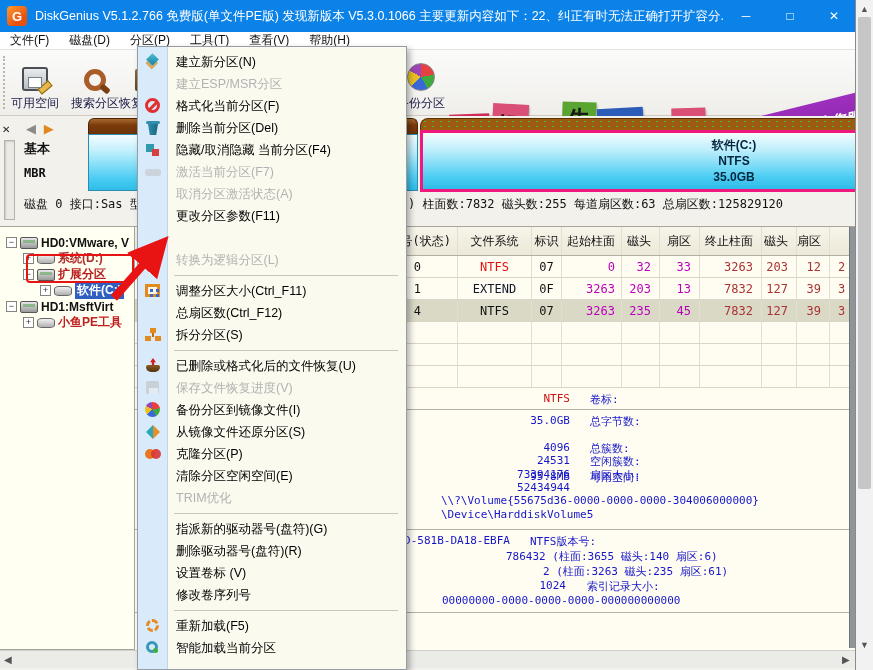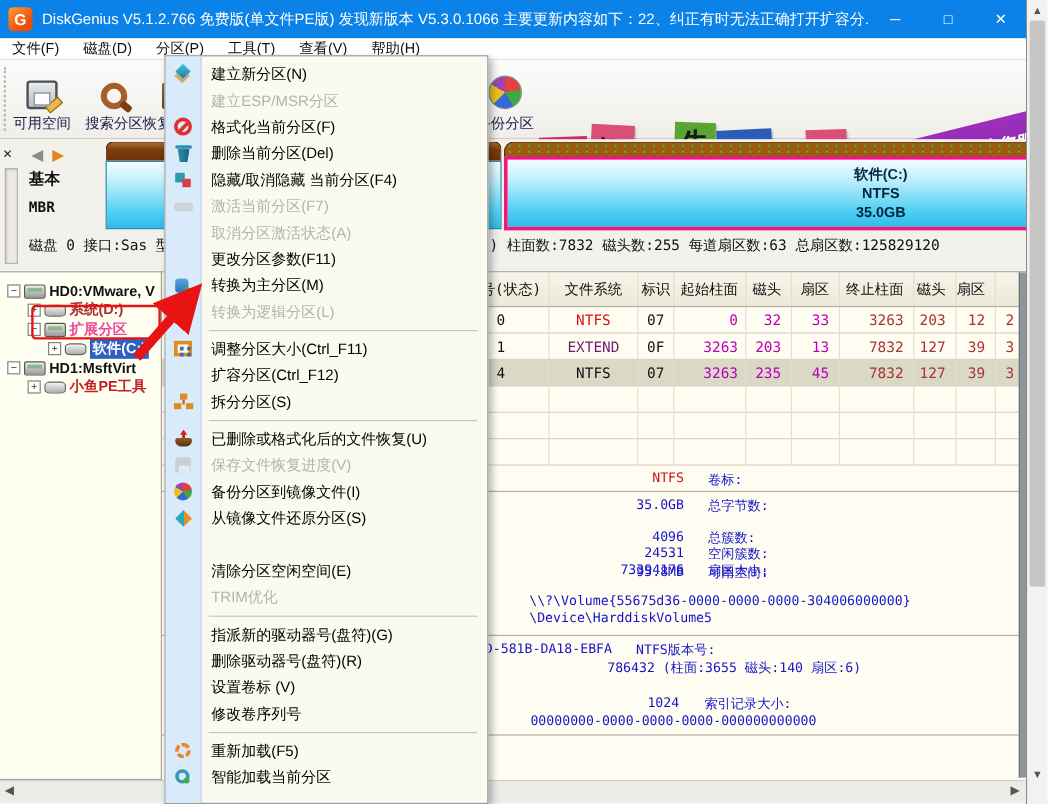--- a/index.html
+++ b/index.html
@@ -216,21 +216,21 @@
           <span style="color: rgb(17, 17, 17);">HD0:VMware, V</span>
         </div>
         <div class="tree-item" style="top: 24px; left: 23px;">
           <span class="expander">+</span>
           <span class="t-part"></span>
           <span style="color: rgb(176, 48, 48);">系统(D:)</span>
         </div>
         <div class="tree-item" style="top: 40px; left: 23px;">
           <span class="expander">−</span>
           <span class="t-disk"></span>
-          <span style="color: #ec4899;">扩展分区</span>
+          <span style="color: #b91c1c;">扩展分区</span>
         </div>
         <div class="tree-item" style="top: 56px; left: 40px;">
           <span class="expander">+</span>
           <span class="t-part"></span>
           <span class="sel-label" style="color: rgb(255, 255, 255);">软件(C:)</span>
         </div>
         <div class="tree-item" style="top: 72px; left: 6px;">
           <span class="expander">−</span>
           <span class="t-disk"></span>
           <span style="color: rgb(17, 17, 17);">HD1:MsftVirt</span>
@@ -263,21 +263,21 @@
           <span class="cell-line" style="left: 427px; width: 60px; justify-content: flex-end; padding-right: 6px; color: rgb(187, 0, 187);">0</span>
           <span class="cell-line" style="left: 487px; width: 38px; justify-content: flex-end; padding-right: 8px; color: rgb(187, 0, 187);">32</span>
           <span class="cell-line" style="left: 525px; width: 40px; justify-content: flex-end; padding-right: 8px; color: rgb(187, 0, 187);">33</span>
           <span class="cell-line" style="left: 565px; width: 62px; justify-content: flex-end; padding-right: 8px; color: rgb(169, 51, 51);">3263</span>
           <span class="cell-line" style="left: 627px; width: 35px; justify-content: flex-end; padding-right: 8px; color: rgb(169, 51, 51);">203</span>
           <span class="cell-line" style="left: 662px; width: 33px; justify-content: flex-end; padding-right: 8px; color: rgb(169, 51, 51);">12</span>
           <span class="cell-line" style="left: 695px; width: 100px; justify-content: flex-start; padding-left: 8px; color: rgb(169, 51, 51);">2</span>
         </div>
         <div class="trow" style="top: 51px;">
           <span class="cell-line" style="left: 0px; width: 323px; justify-content: flex-end; padding-right: 36px; color: rgb(17, 17, 17);">1</span>
-          <span class="cell-line" style="left: 323px; width: 74px; justify-content: center; color: #701a75;">EXTEND</span>
+          <span class="cell-line" style="left: 323px; width: 74px; justify-content: center; color: #0f172a;">EXTEND</span>
           <span class="cell-line" style="left: 397px; width: 30px; justify-content: center; color: rgb(17, 17, 17);">0F</span>
           <span class="cell-line" style="left: 427px; width: 60px; justify-content: flex-end; padding-right: 6px; color: rgb(187, 0, 187);">3263</span>
           <span class="cell-line" style="left: 487px; width: 38px; justify-content: flex-end; padding-right: 8px; color: rgb(187, 0, 187);">203</span>
           <span class="cell-line" style="left: 525px; width: 40px; justify-content: flex-end; padding-right: 8px; color: rgb(187, 0, 187);">13</span>
           <span class="cell-line" style="left: 565px; width: 62px; justify-content: flex-end; padding-right: 8px; color: rgb(169, 51, 51);">7832</span>
           <span class="cell-line" style="left: 627px; width: 35px; justify-content: flex-end; padding-right: 8px; color: rgb(169, 51, 51);">127</span>
           <span class="cell-line" style="left: 662px; width: 33px; justify-content: flex-end; padding-right: 8px; color: rgb(169, 51, 51);">39</span>
           <span class="cell-line" style="left: 695px; width: 100px; justify-content: flex-start; padding-left: 8px; color: rgb(169, 51, 51);">3</span>
         </div>
         <div class="trow sel" style="top: 73px;">
@@ -348,35 +348,42 @@
             <span class="dlab" style="left: 455px;">总簇数:</span>
           </div>
           <div class="dline" style="top: 44.2px; left: 0px; width: 100%;">
             <span class="dval" style="left: 0px; width: 435px;">24531</span>
             <span class="dlab" style="left: 455px;">空闲簇数:</span>
           </div>
           <div class="dline" style="top: 57.6px; left: 0px; width: 100%;">
             <span class="dval" style="left: 0px; width: 435px;">73394176</span>
             <span class="dlab" style="left: 455px;">扇区大小:</span>
           </div>
+          <div class="dline" style="top: 71px; left: 0px; width: 100%;">
+            <span class="dval" style="left: 0px; width: 435px;">52434944</span>
+            <span class="dlab" style="left: 455px;"></span>
+          </div>
           <div class="dline" style="top: 84.4px; left: 0px; width: 100%;">
             <span class="dlab" style="left: 306px;">\\?\Volume{55675d36-0000-0000-0000-304006000000}</span>
           </div>
           <div class="dline" style="top: 97.8px; left: 0px; width: 100%;">
             <span class="dlab" style="left: 306px;">\Device\HarddiskVolume5</span>
           </div>
         </div>
         <div class="dblock" style="top: 303px; height: 83px; border-bottom: 1px solid rgb(181, 178, 165);">
           <div class="dline" style="top: 4px; left: 0px; width: 100%;">
             <span class="dval" style="left: 0px; width: 375px;">C14D-581B-DA18-EBFA</span>
             <span class="dlab" style="left: 395px;">NTFS版本号:</span>
           </div>
           <div class="dline" style="top: 19px; left: 0px; width: 100%;">
             <span class="dlab" style="left: 371px;">786432 (柱面:3655 磁头:140 扇区:6)</span>
           </div>
+          <div class="dline" style="top: 34px; left: 0px; width: 100%;">
+            <span class="dlab" style="left: 408px;">2 (柱面:3263 磁头:235 扇区:61)</span>
+          </div>
           <div class="dline" style="top: 49px; left: 0px; width: 100%;">
             <span class="dval" style="left: 0px; width: 431px;">1024</span>
             <span class="dlab" style="left: 452px;">索引记录大小:</span>
           </div>
           <div class="dline" style="top: 64px; left: 0px; width: 100%;">
             <span class="dlab" style="left: 307px;">00000000-0000-0000-0000-000000000000</span>
           </div>
         </div>
       </div>
     <div class="app-vscroll"></div>
@@ -420,41 +427,35 @@
             <span class="ic ic-plug" style="filter: grayscale(1) opacity(0.55);"></span>
           </span>
           <span class="mlabel">激活当前分区(F7)</span>
         </div>
         <div class="mitem dis" style="top: 136px;">
           <span class="mlabel">取消分区激活状态(A)</span>
         </div>
         <div class="mitem" style="top: 158px;">
           <span class="mlabel">更改分区参数(F11)</span>
         </div>
-        <div class="mitem" style="top: 180px;">
-          <span class="mico">
-            <span class="ic ic-convp"></span>
-          </span>
-          <span class="mlabel">转换为主分区(M)</span>
-        </div>
         <div class="mitem dis" style="top: 202px;">
           <span class="mico">
             <span class="ic ic-convl" style="filter: grayscale(1) opacity(0.55);"></span>
           </span>
           <span class="mlabel">转换为逻辑分区(L)</span>
         </div>
         <div class="msep" style="top: 228px;"></div>
         <div class="mitem" style="top: 233px;">
           <span class="mico">
             <span class="ic ic-resize"></span>
           </span>
           <span class="mlabel">调整分区大小(Ctrl_F11)</span>
         </div>
         <div class="mitem" style="top: 255px;">
-          <span class="mlabel">扩容分区(Ctrl_F12)</span>
+          <span class="mlabel">总扇区数(Ctrl_F12)</span>
         </div>
         <div class="mitem" style="top: 277px;">
           <span class="mico">
             <span class="ic ic-split"></span>
           </span>
           <span class="mlabel">拆分分区(S)</span>
         </div>
         <div class="msep" style="top: 303px;"></div>
         <div class="mitem" style="top: 308px; padding-left: 32px;">
           <span class="mico">
@@ -472,20 +473,26 @@
           <span class="mico">
             <span class="ic ic-pie"></span>
           </span>
           <span class="mlabel">备份分区到镜像文件(I)</span>
         </div>
         <div class="mitem" style="top: 374px;">
           <span class="mico">
             <span class="ic ic-restore"></span>
           </span>
           <span class="mlabel">从镜像文件还原分区(S)</span>
+        </div>
+        <div class="mitem" style="top: 396px;">
+          <span class="mico">
+            <span class="ic ic-clone"></span>
+          </span>
+          <span class="mlabel">克隆分区(P)</span>
         </div>
         <div class="mitem" style="top: 418px;">
           <span class="mlabel">清除分区空闲空间(E)</span>
         </div>
         <div class="mitem dis" style="top: 440px;">
           <span class="mlabel">TRIM优化</span>
         </div>
         <div class="msep" style="top: 466px;"></div>
         <div class="mitem" style="top: 471px;">
           <span class="mlabel">指派新的驱动器号(盘符)(G)</span>

